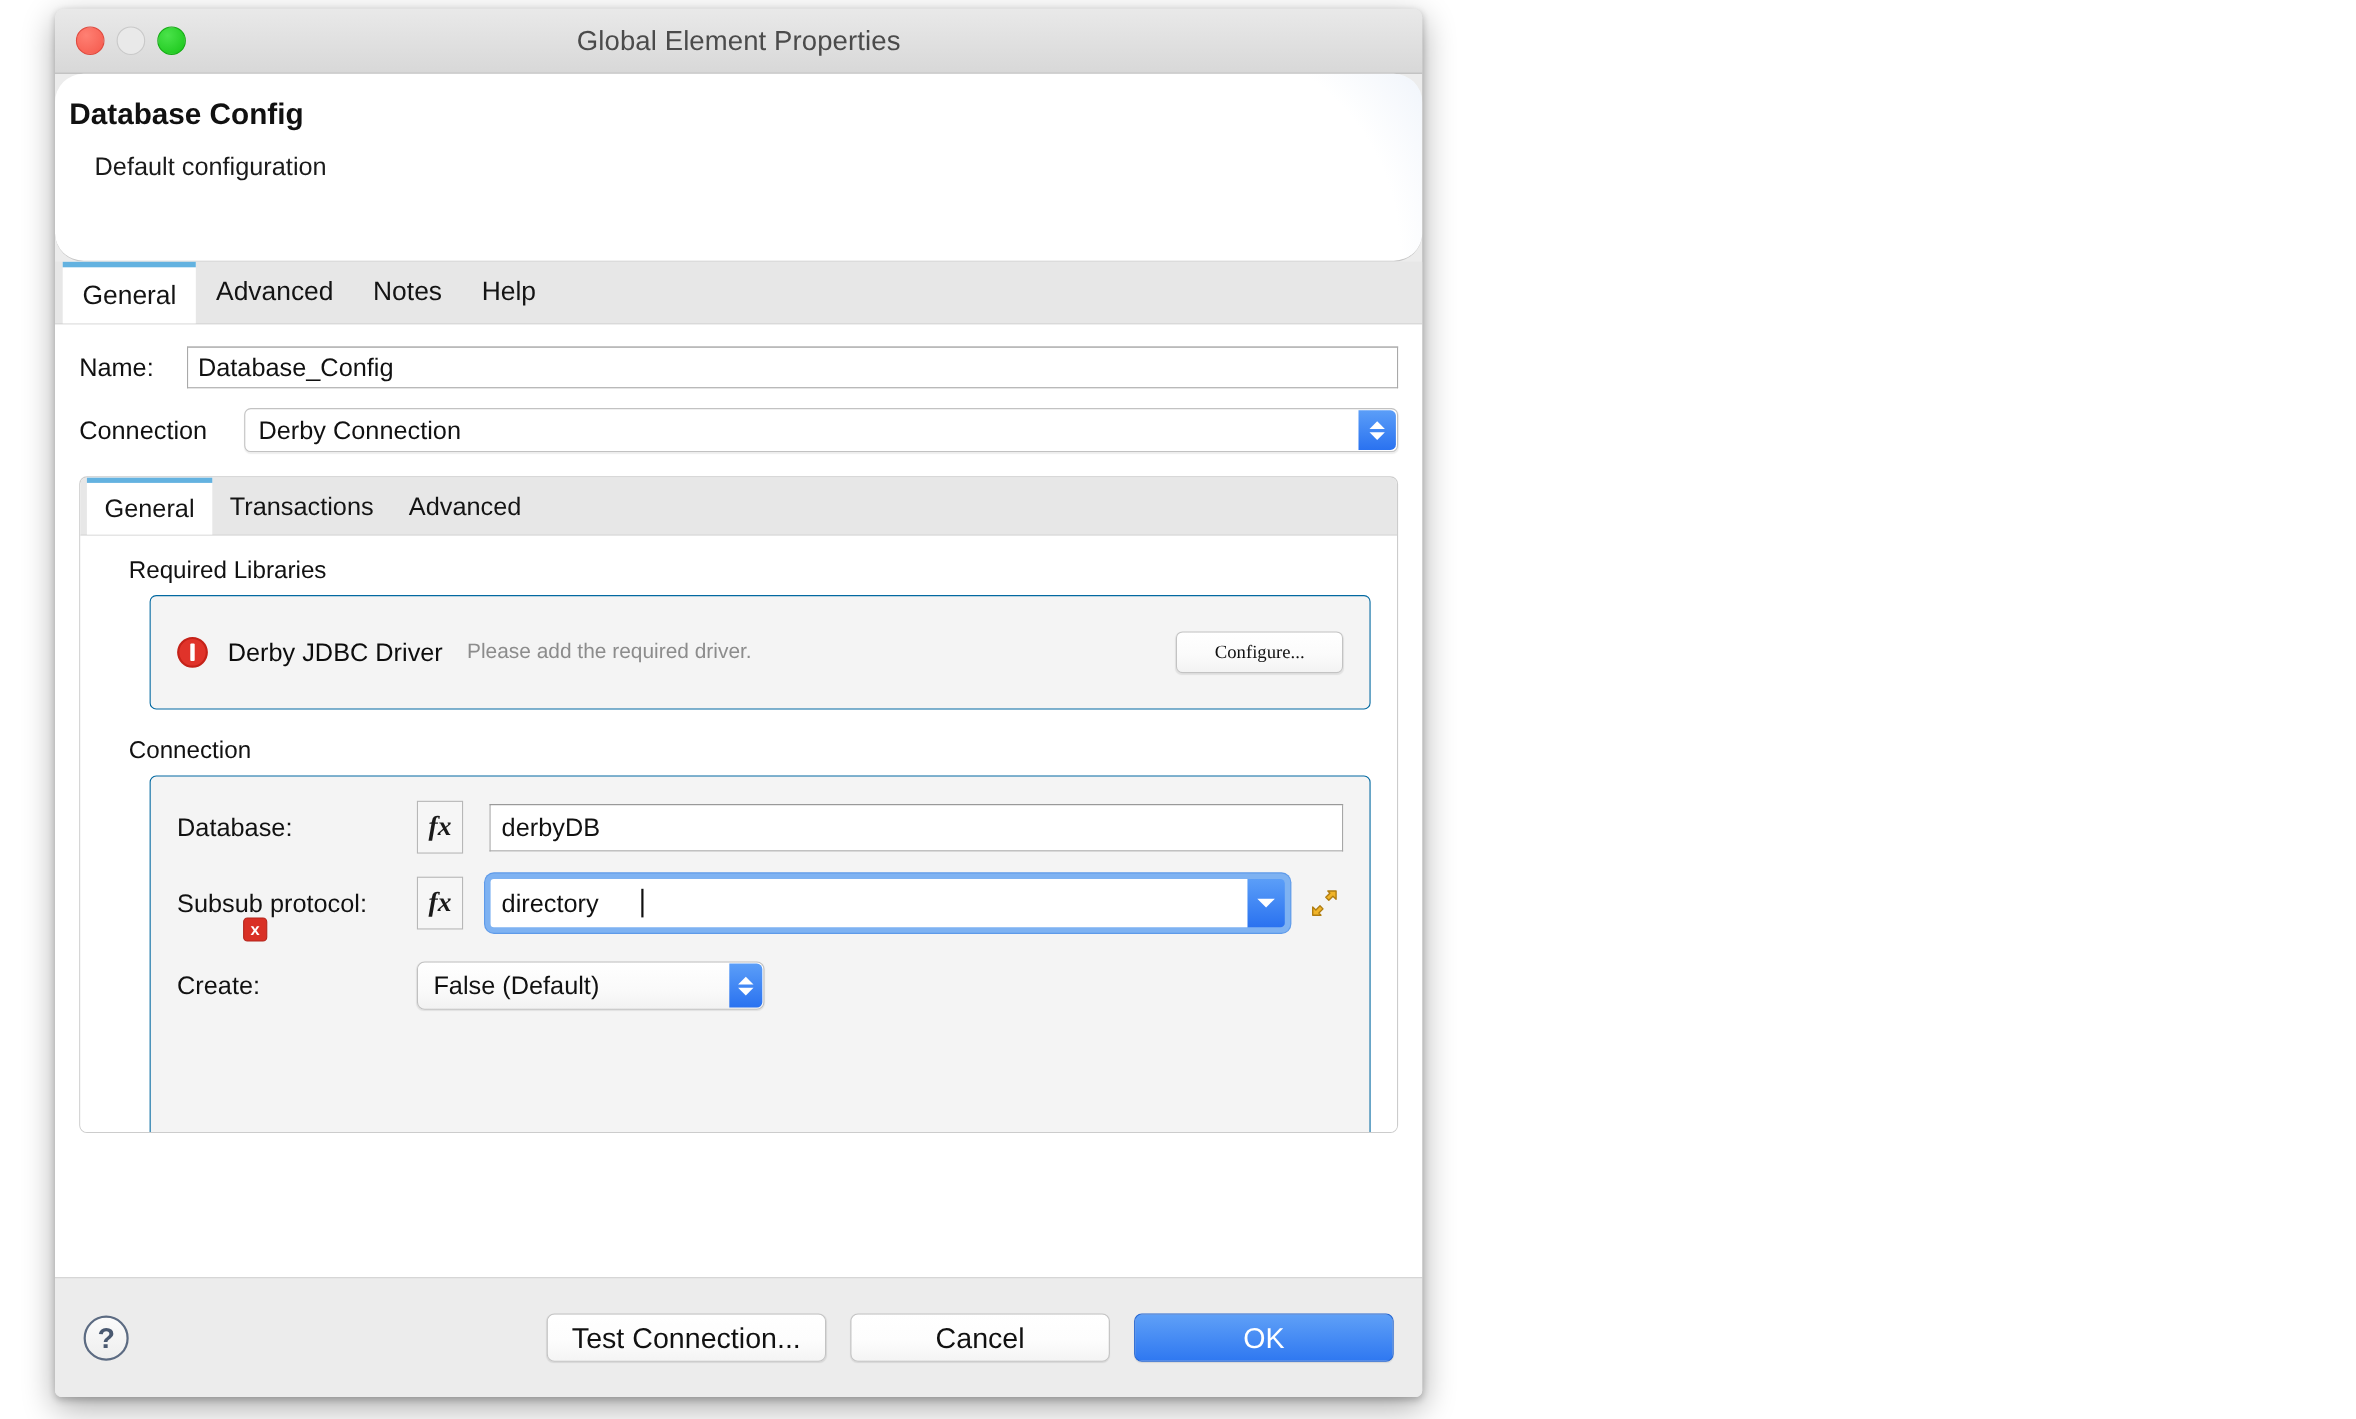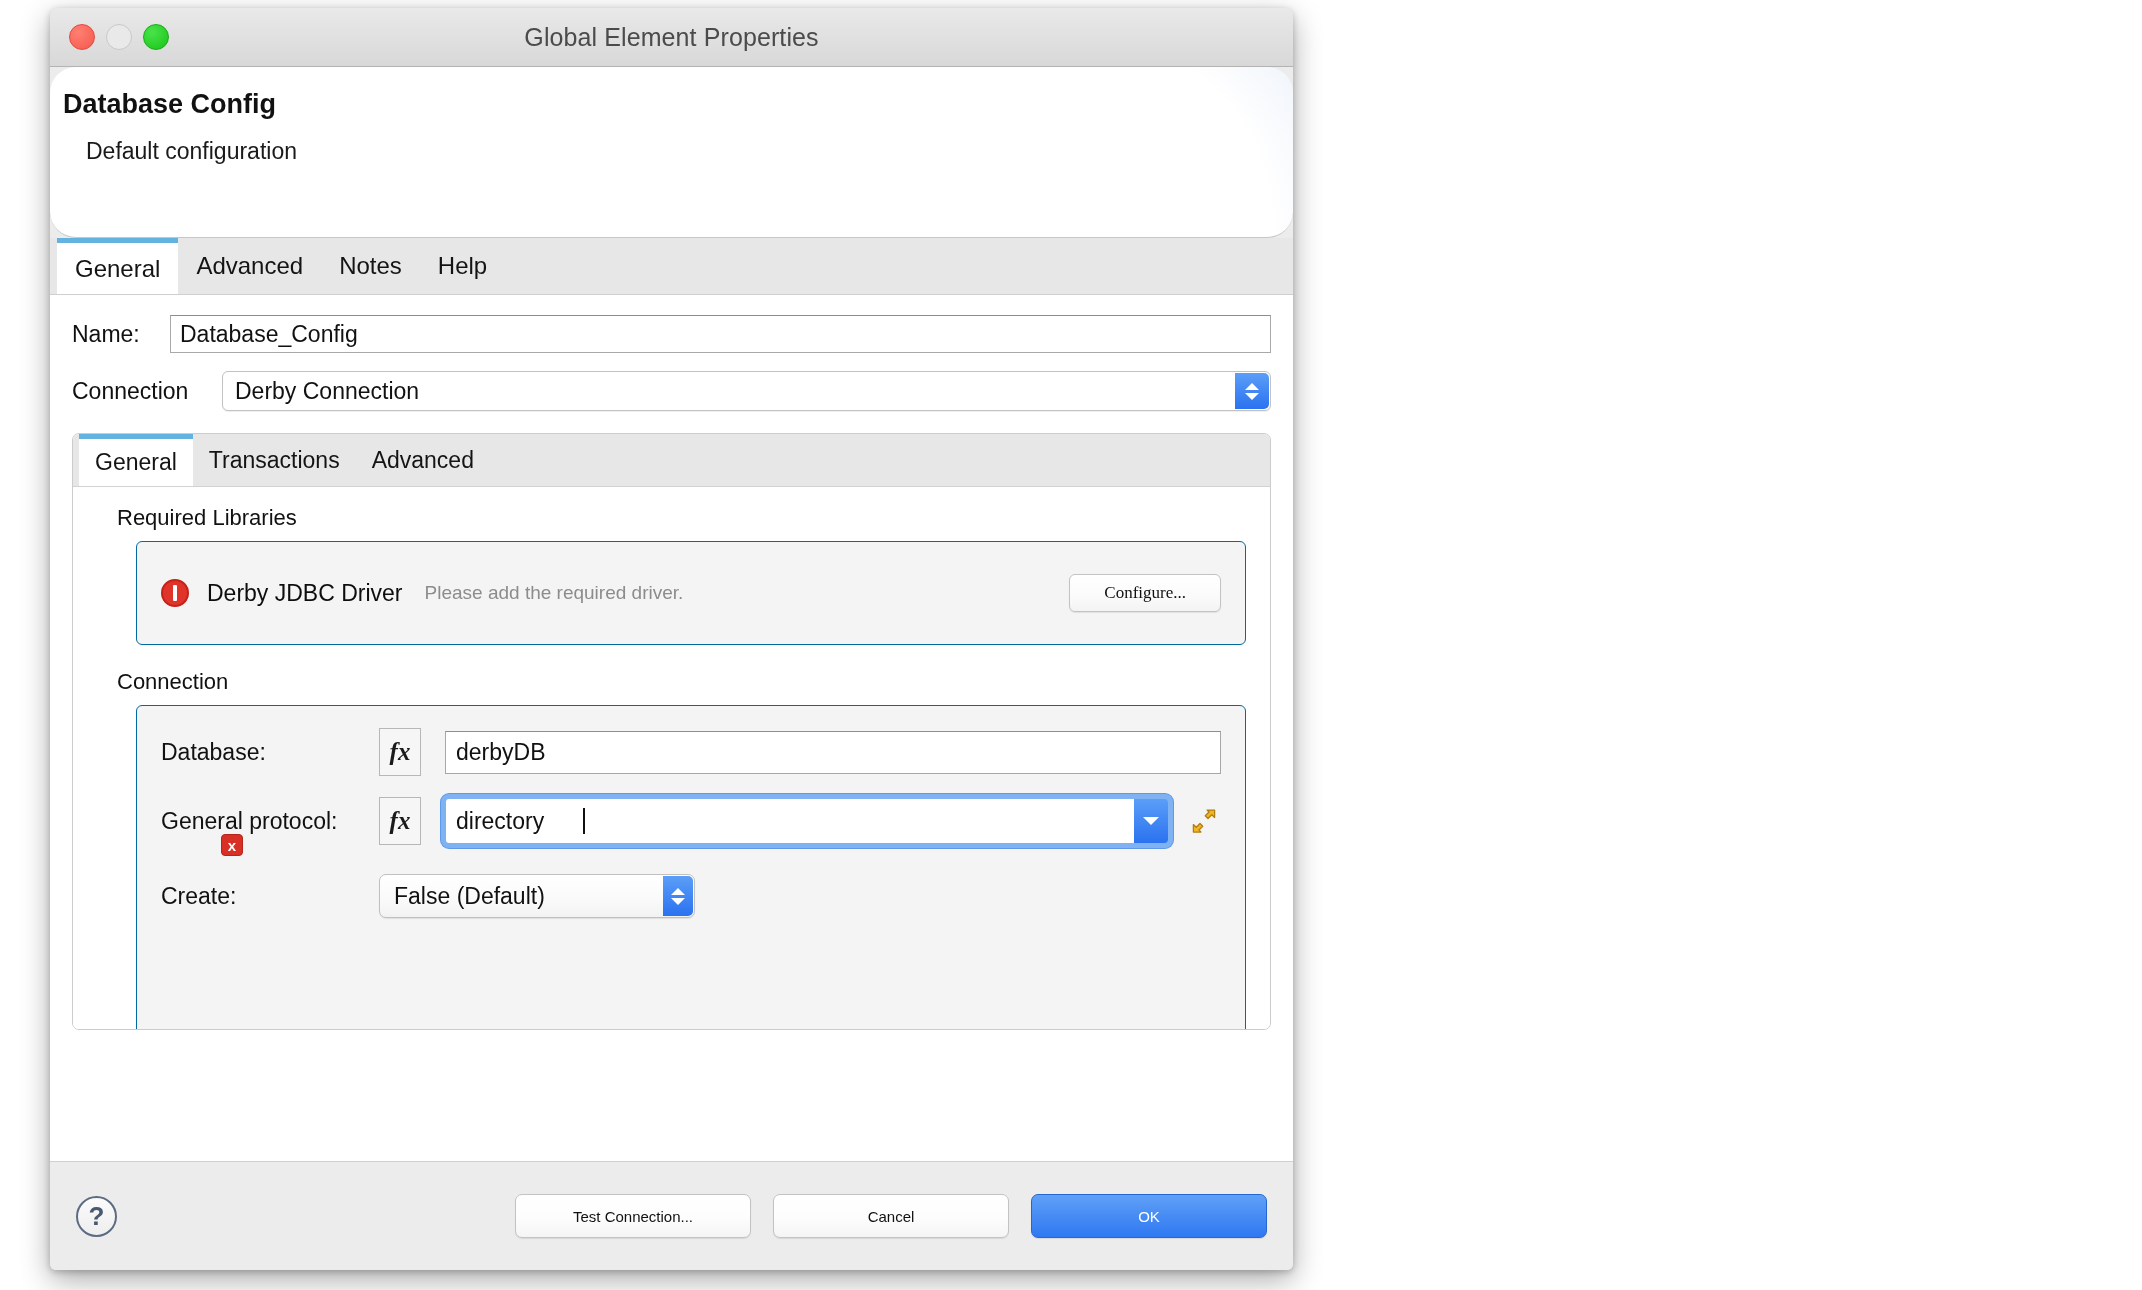--- a/index.html
+++ b/index.html
@@ -475,21 +475,21 @@
     display: flex;
     align-items: center;
     justify-content: center;
     font-size: 26px;
     color: #4a5970;
     font-weight: bold;
     box-sizing: border-box;
   }
   .spacer { flex: 1 1 auto; }
   .footer-btn {
-    font-size: 15px;
+    font-size: 26px;
     color: #111;
     background: linear-gradient(to bottom, #ffffff 0%, #fdfdfd 55%, #f4f4f4 100%);
     border: 1px solid #c3c3c3;
     border-radius: 7px;
     height: 44px;
     min-width: 160px;
     padding: 12px 22px;
     display: flex;
     align-items: center;
     justify-content: center;
@@ -588,21 +588,21 @@
           <div class="group-label" style="margin-top:24px;">Connection</div>
           <div class="group-panel conn-panel">
 
             <div class="crow">
               <span class="crow-label">Database:</span>
               <span class="fx-btn">fx</span>
               <span class="db-input">derbyDB</span>
             </div>
 
             <div class="crow" style="margin-bottom:26px;">
-              <span class="crow-label">General protocol:</span>
+              <span class="crow-label">Subsub protocol:</span>
               <span class="fx-btn">fx</span>
               <span class="x-badge">x</span>
               <span class="focus-wrap">
                 <span class="focus-inner">
                   <span>directory</span>
                   <span class="caret"></span>
                 </span>
                 <span class="combo-arrow-btn">
                   <span class="chev down"></span>
                 </span>

